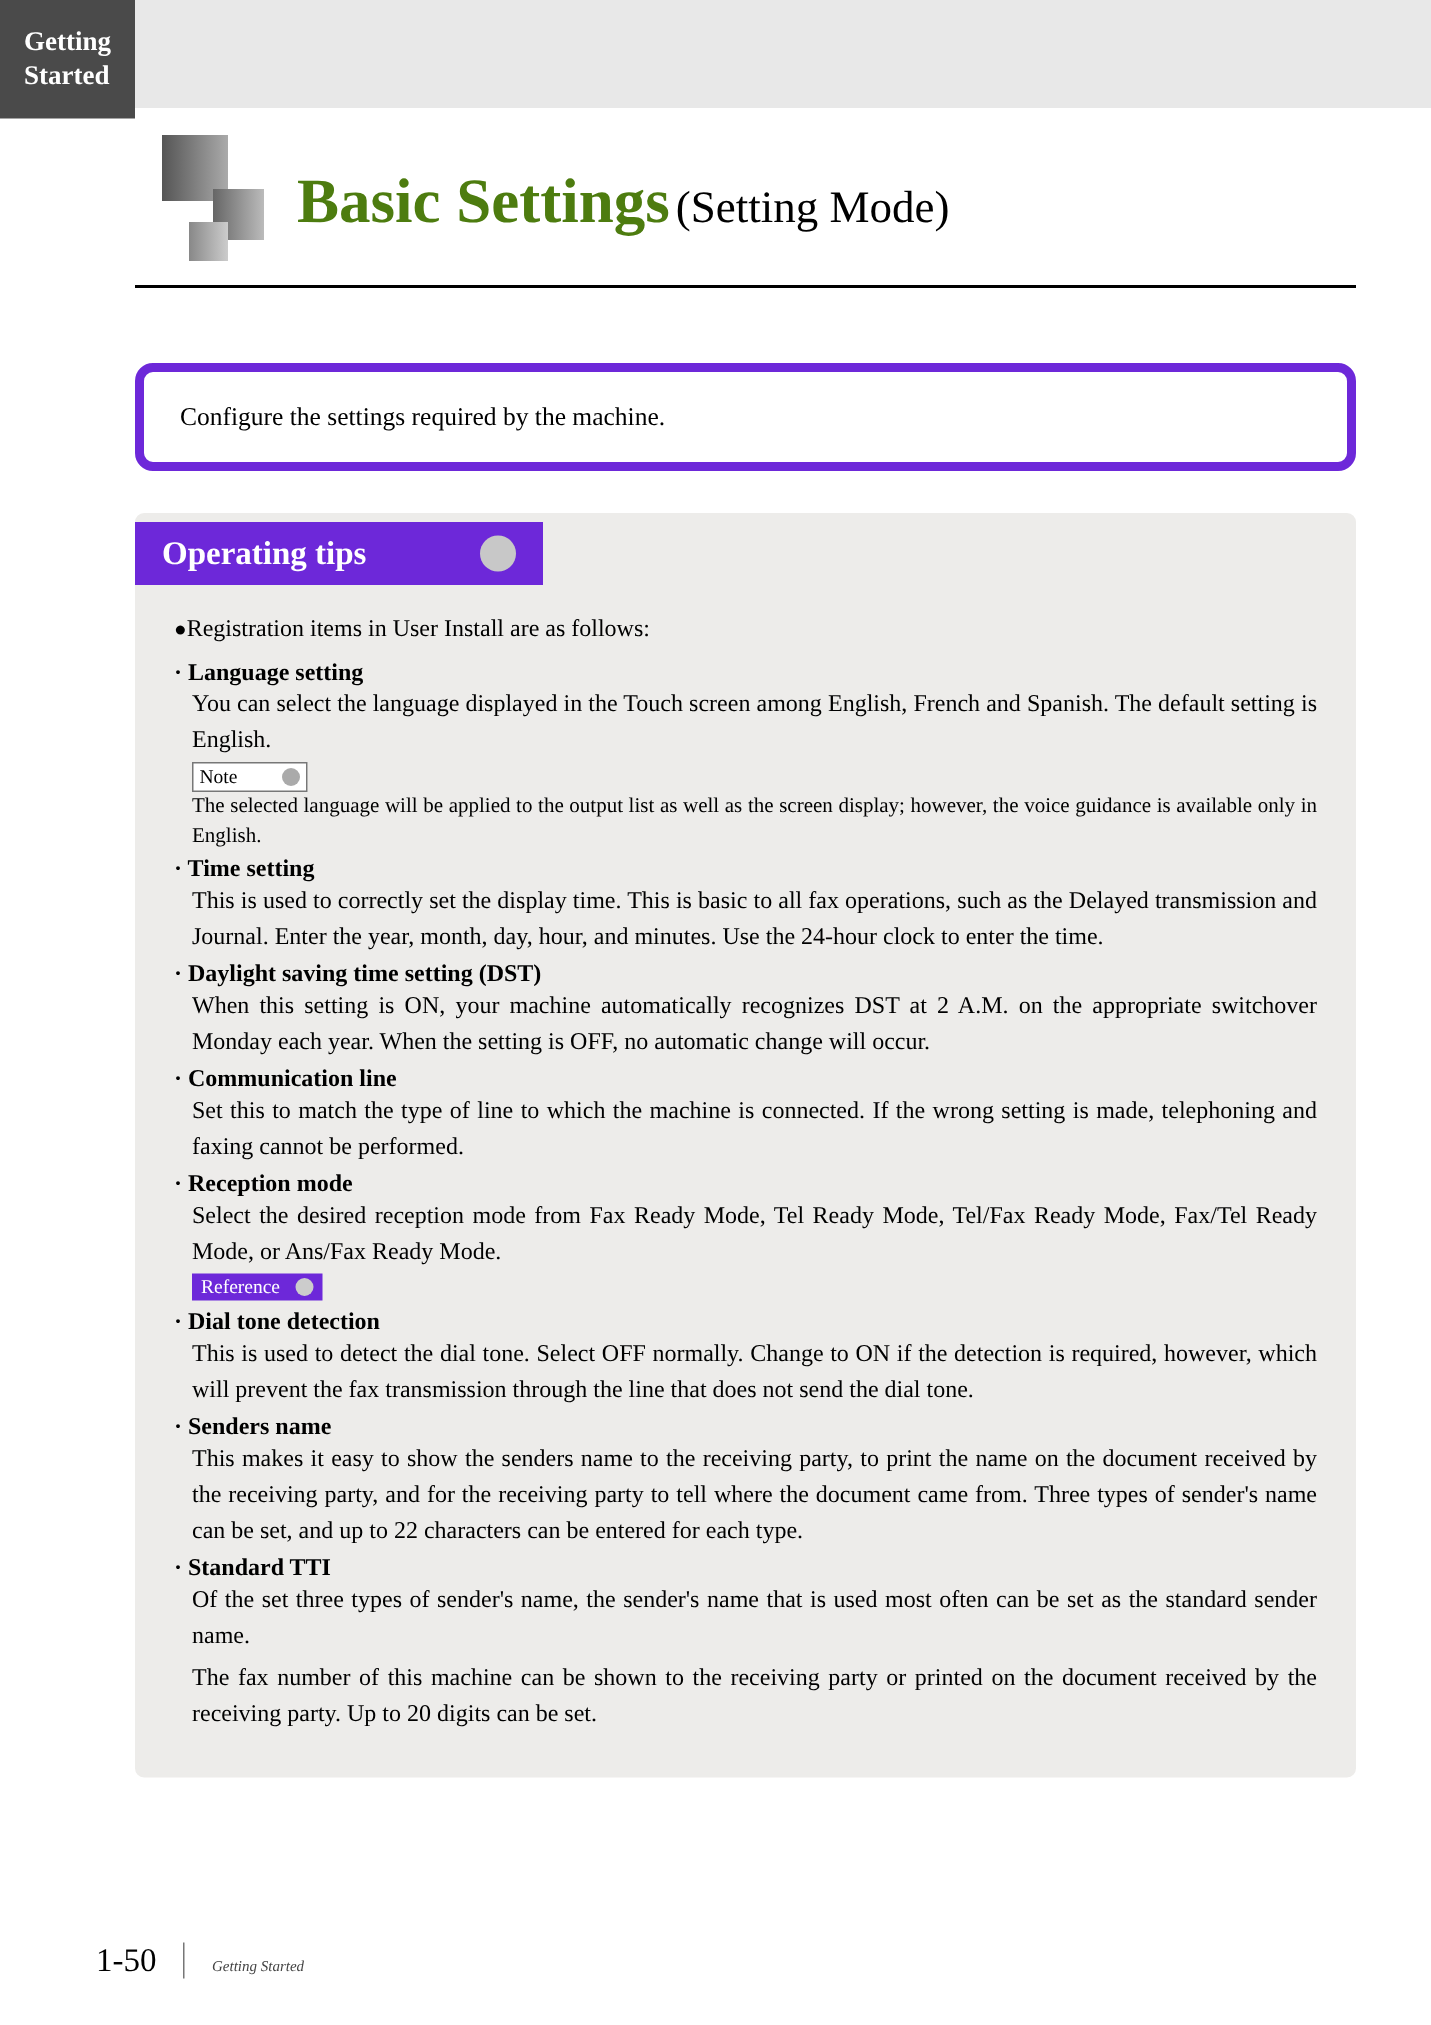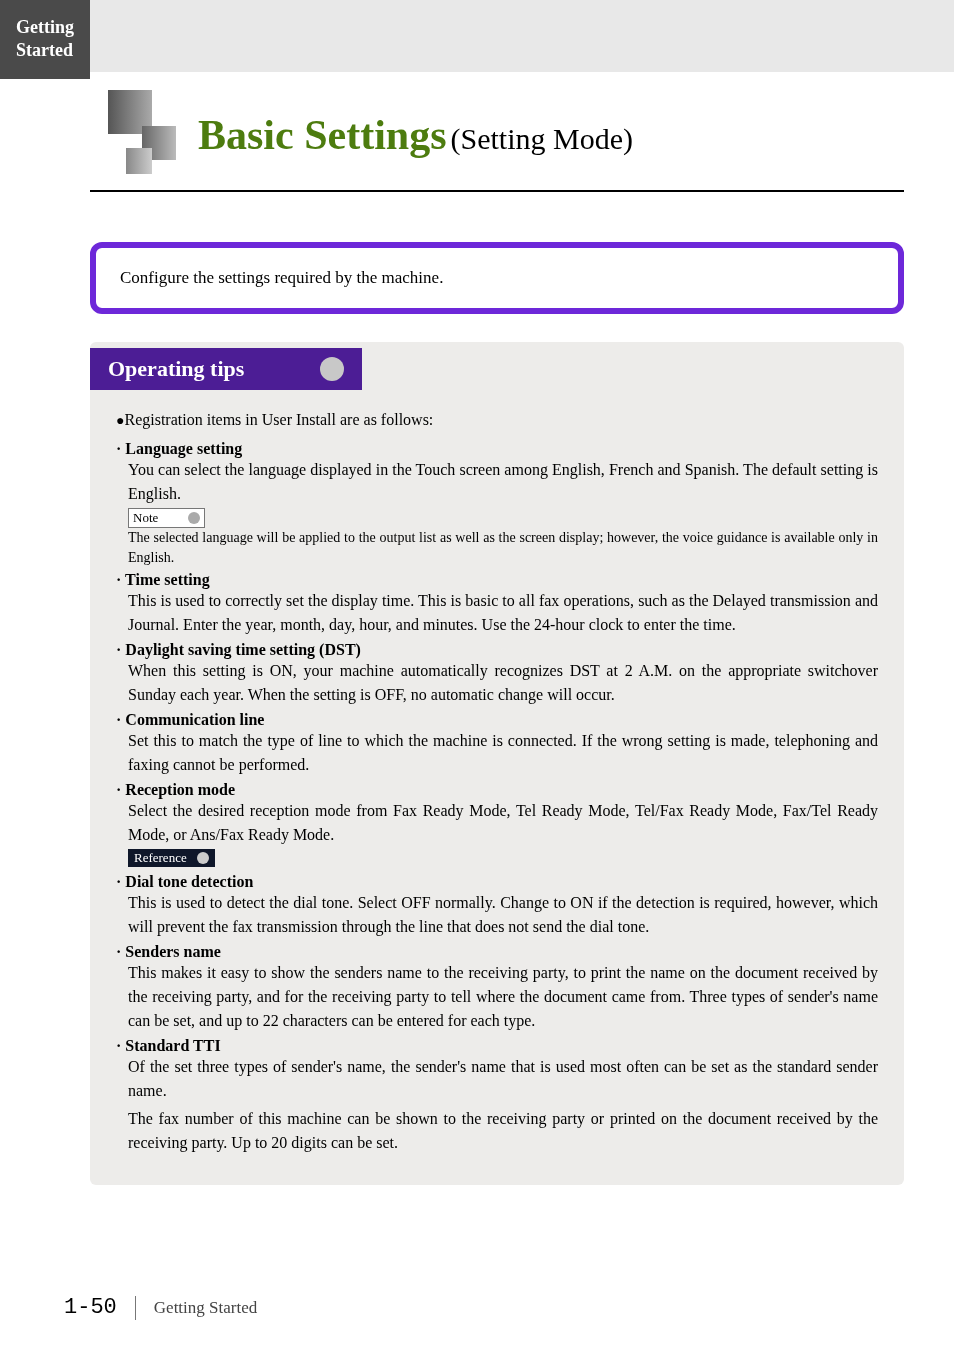--- a/index.html
+++ b/index.html
@@ -99,21 +99,21 @@
       font-size: 17px;
       margin-bottom: 28px;
     }
     .tips-content-box {
       background: #edecea;
       border-radius: 6px;
       padding: 18px 26px 26px 26px;
       position: relative;
     }
     .operating-tips-header {
-      background: #4c1d95;
+      background: #6d28d9;
       color: #fff;
       font-size: 22px;
       font-weight: bold;
       padding: 8px 18px;
       display: inline-flex;
       align-items: center;
       gap: 76px;
       position: relative;
       top: -12px;
       left: -26px;
@@ -164,21 +164,21 @@
     }
     .note-badge .bdot {
       width: 12px;
       height: 12px;
       background: #aaa;
       border-radius: 50%;
     }
     .ref-badge {
       display: inline-flex;
       align-items: center;
-      background: #0f172a;
+      background: #6d28d9;
       color: #fff;
       font-size: 13px;
       padding: 1px 6px;
       gap: 10px;
       margin-left: 12px;
       margin-top: 2px;
       margin-bottom: 2px;
     }
     .ref-badge .bdot {
       width: 12px;
@@ -195,31 +195,32 @@
     .footer {
       position: absolute;
       bottom: 30px;
       left: 64px;
       display: flex;
       align-items: baseline;
       gap: 18px;
     }
     .page-num {
       font-size: 22px;
-      font-family: Liberation Mono, monospace;
+      font-family: Liberation Serif, serif;
     }
     .footer-sep {
       width: 1px;
       height: 24px;
       background: #777;
       align-self: center;
     }
     .footer-chapter {
-      font-size: 17px;
+      font-size: 10px;
       color: #444;
+      font-style: italic;
     }
   </style>
 </head>
 <body>
 
 <div class="gray-header"></div>
 
 <div class="page-tab">
   <span>Getting</span><br>
   <span>Started</span>
@@ -267,21 +268,21 @@
 
     
     <div class="item-block">
       <div class="item-title">· Time setting</div>
       <div class="item-desc">This is used to correctly set the display time. This is basic to all fax operations, such as the Delayed transmission and Journal. Enter the year, month, day, hour, and minutes. Use the 24-hour clock to enter the time.</div>
     </div>
 
     
     <div class="item-block">
       <div class="item-title">· Daylight saving time setting (DST)</div>
-      <div class="item-desc">When this setting is ON, your machine automatically recognizes DST at 2 A.M. on the appropriate switchover Sunday each year. When the setting is OFF, no automatic change will occur.</div>
+      <div class="item-desc">When this setting is ON, your machine automatically recognizes DST at 2 A.M. on the appropriate switchover Monday each year. When the setting is OFF, no automatic change will occur.</div>
     </div>
 
     
     <div class="item-block">
       <div class="item-title">· Communication line</div>
       <div class="item-desc">Set this to match the type of line to which the machine is connected. If the wrong setting is made, telephoning and faxing cannot be performed.</div>
     </div>
 
     
     <div class="item-block">

